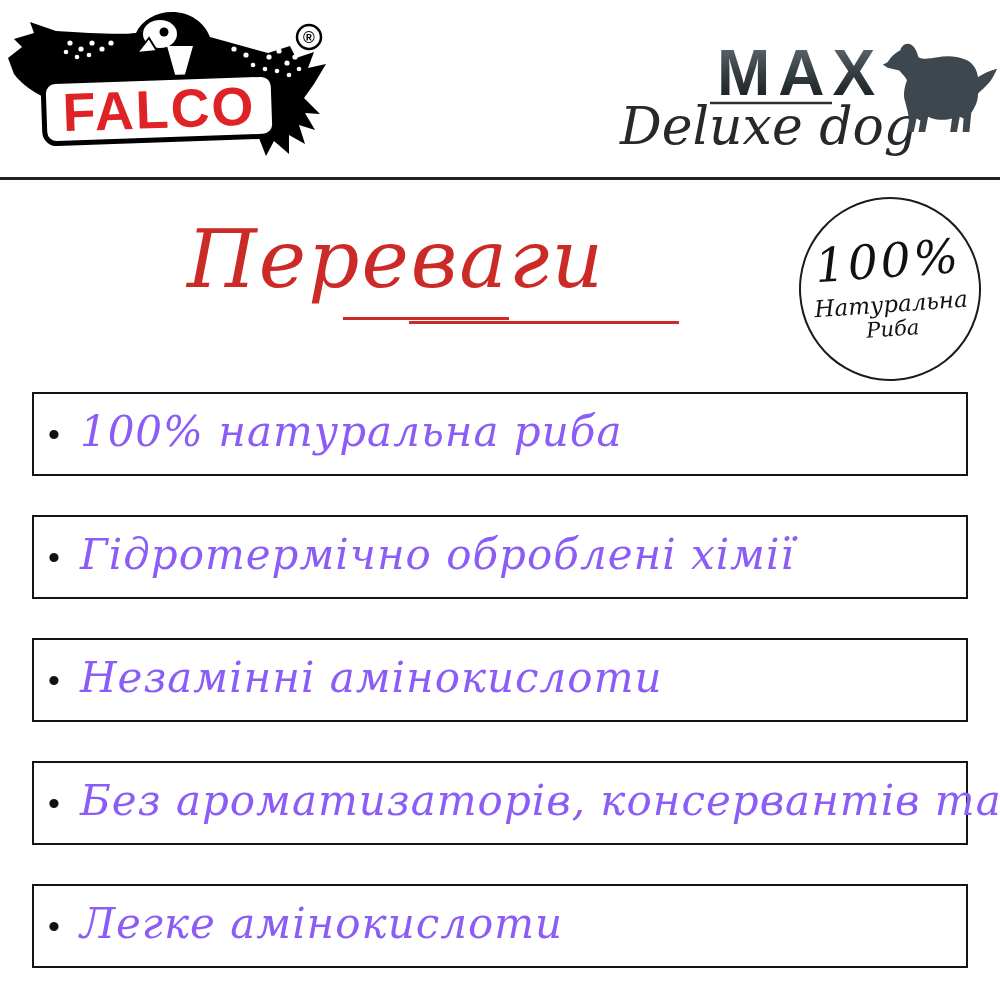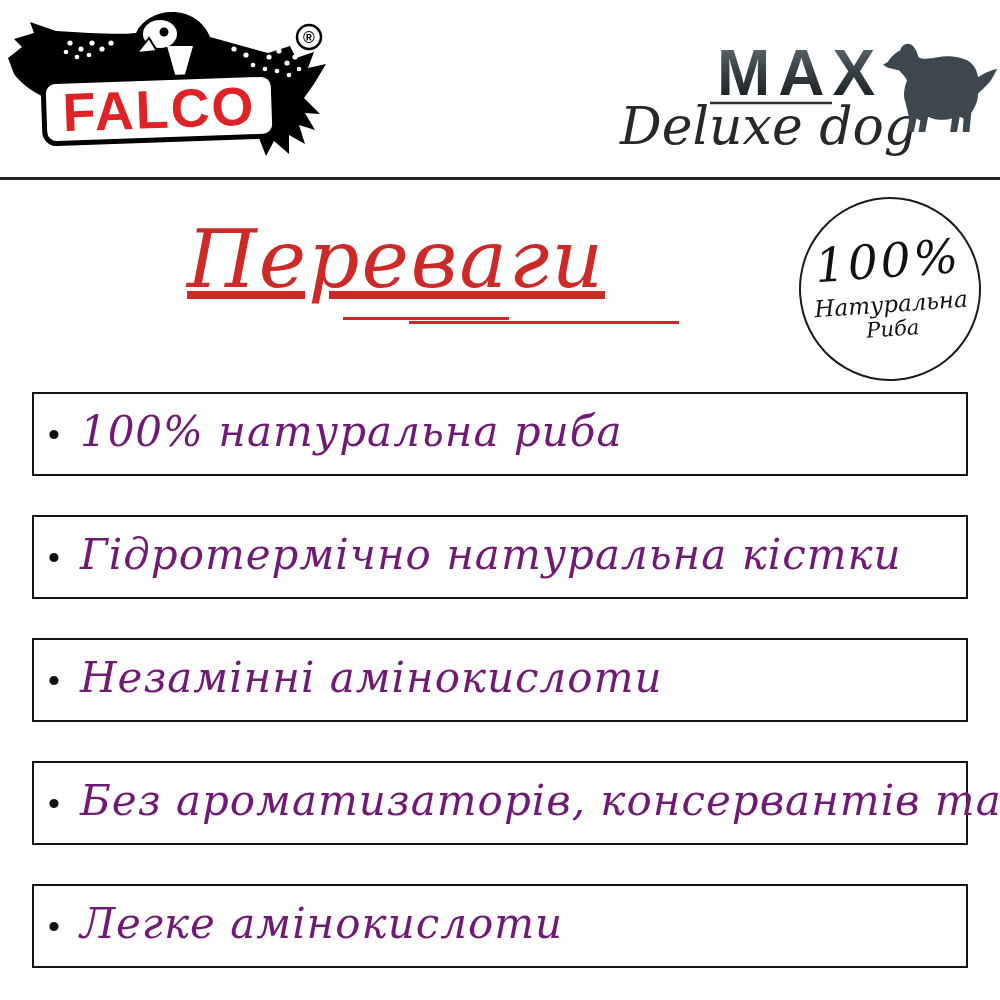--- a/index.html
+++ b/index.html
@@ -10,21 +10,20 @@
   
   .falco-logo{position:absolute;left:8px;top:12px;width:325px;height:158px;}
   .max-logo{position:absolute;left:612px;top:25px;width:386px;height:135px;}
   
   .separator{position:absolute;left:0;top:177px;width:1000px;height:3px;background:#232323;}
   
   .title{
     position:absolute;left:0;top:216px;width:792px;text-align:center;
     font-style:italic;font-size:80px;line-height:1.1;letter-spacing:2px;
     color:#cb2a27;
-    text-decoration:underline;
   }
   .title-underline{position:absolute;height:3px;background:#cb2a27;}
   .title-underline.u1{left:343px;top:317px;width:166px;}
   .title-underline.u2{left:409px;top:321px;width:270px;}
   
   .badge{
     position:absolute;left:799px;top:197px;width:178px;height:180px;
     border:2px solid #1b1b1b;border-radius:50%;
     display:flex;flex-direction:column;align-items:center;justify-content:center;
     transform:rotate(-4deg);color:#111;text-align:center;
@@ -33,21 +32,21 @@
   .badge .l2{font-style:italic;font-size:23px;line-height:1.25;margin-top:6px;}
   .badge .l3{font-style:italic;font-size:21px;line-height:1.1;}
   
   .benefit{
     position:absolute;left:32px;width:936px;height:84px;box-sizing:border-box;
     border:2px solid #141414;background:#ffffff;
     display:flex;align-items:center;padding-left:14px;
   }
   .benefit .bullet{font-size:34px;color:#111;margin-right:20px;line-height:1;font-family:"Liberation Sans",sans-serif;}
   .benefit .text{
-    font-style:italic;font-size:42px;color:#701a75;letter-spacing:1px;
+    font-style:italic;font-size:42px;color:#8b5cf6;letter-spacing:1px;
     white-space:nowrap;padding-bottom:6px;
   }
   .b1{top:392px}.b2{top:515px}.b3{top:638px}.b4{top:761px}.b5{top:884px}
 </style>
 </head>
 <body>
 
 <div class="canvas">
 
   <svg class="falco-logo" viewBox="0 0 325 158" aria-hidden="true">
@@ -151,21 +150,21 @@
     <div class="l2">Натуральна</div>
     <div class="l3">Риба</div>
   </div>
 
   <div class="benefit b1">
     <span class="bullet">•</span>
     <span class="text">100% натуральна риба</span>
   </div>
   <div class="benefit b2">
     <span class="bullet">•</span>
-    <span class="text">Гідротермічно натуральна кістки</span>
+    <span class="text">Гідротермічно оброблені хімії</span>
   </div>
   <div class="benefit b3">
     <span class="bullet">•</span>
     <span class="text">Незамінні амінокислоти</span>
   </div>
   <div class="benefit b4">
     <span class="bullet">•</span>
     <span class="text">Без ароматизаторів, консервантів та хімії</span>
   </div>
   <div class="benefit b5">

